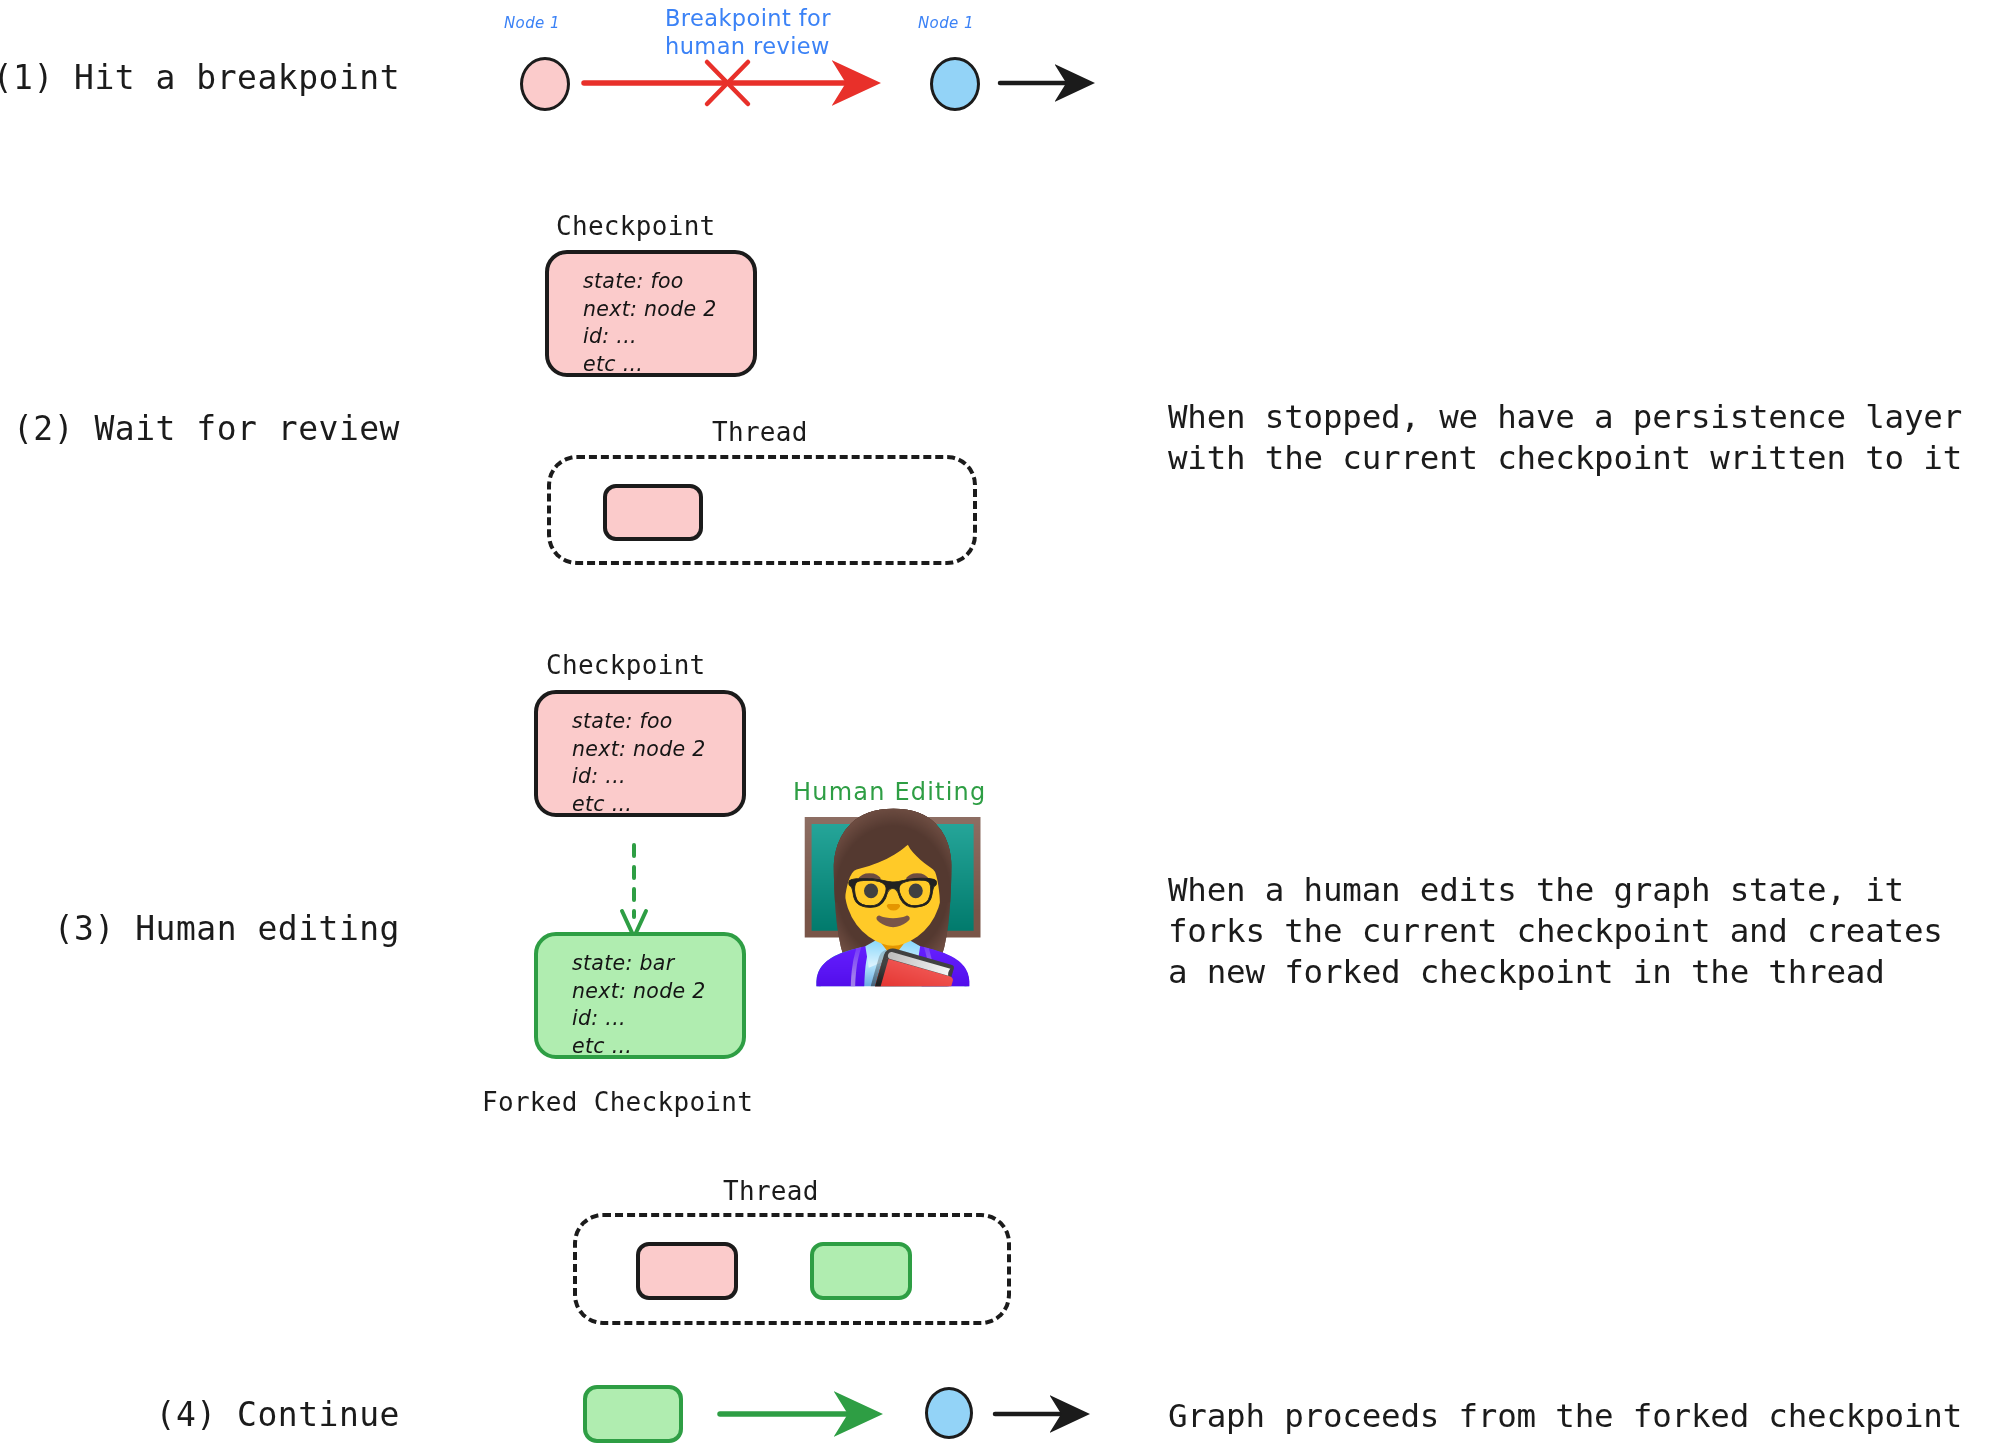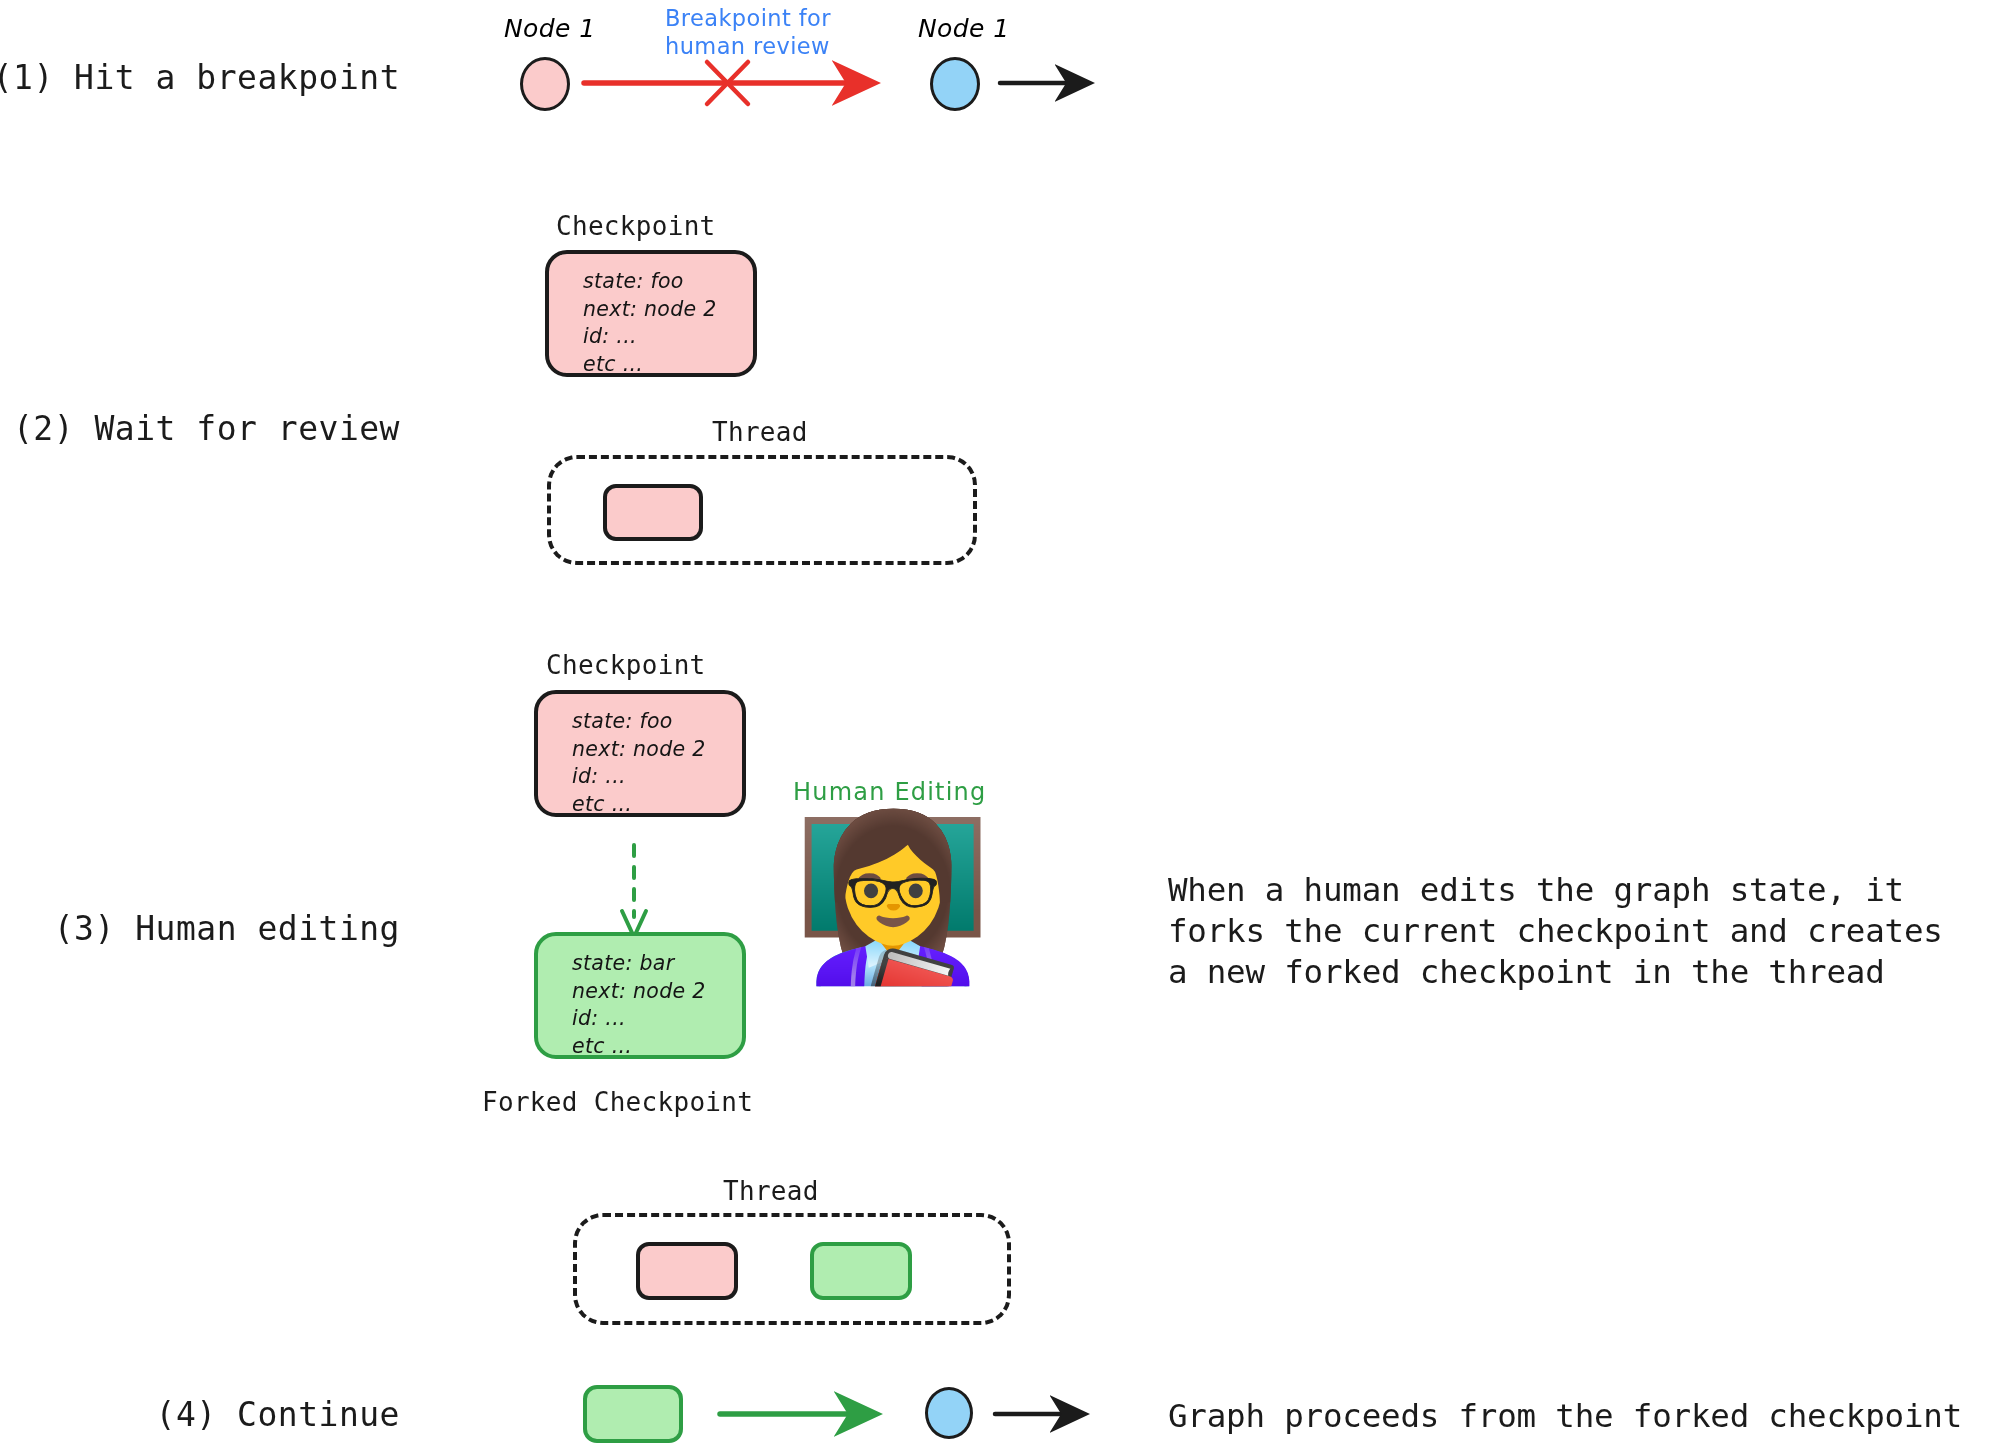--- a/index.html
+++ b/index.html
@@ -46,22 +46,22 @@
     color: #1b1b1b;
     white-space: pre;
     letter-spacing: -0.2px;
   }
 
   
   .hand {
     position: absolute;
     font-family: "DejaVu Sans", sans-serif;
     font-style: italic;
-    font-size: 25px;
-    color: #000000;
+    font-size: 15px;
+    color: #3b82f6;
     white-space: pre;
     letter-spacing: 0.4px;
   }
   .hand.red { color: #3b82f6; font-style: normal; font-size: 22.5px; line-height: 28px; }
   .hand.green-txt { color: #2e9e44; font-style: normal; font-size: 24px; letter-spacing: 1.2px; }
 
   
   .caption {
     position: absolute;
     font-family: "DejaVu Sans Mono", monospace;
@@ -186,20 +186,22 @@
 id: ...
 etc ...</div>
   </div>
 
   <div class="caption" style="left:712px; top:417px;">Thread</div>
 
   <div class="thread" style="left:547px; top:455px; width:430px; height:110px;">
     <div class="chip pink" style="left:52px; top:25px; width:100px; height:57px;"></div>
   </div>
 
+  <div class="desc" style="top:397px;">When stopped, we have a persistence layer
+with the current checkpoint written to it</div>
 
   <div class="step-label" style="top:909px;">(3) Human editing</div>
 
   <div class="caption" style="left:546px; top:650px;">Checkpoint</div>
 
   <div class="ck-box pink" style="left:534px; top:690px; width:212px; height:127px;">
     <div class="ck-lines">state: foo
 next: node 2
 id: ...
 etc ...</div>

